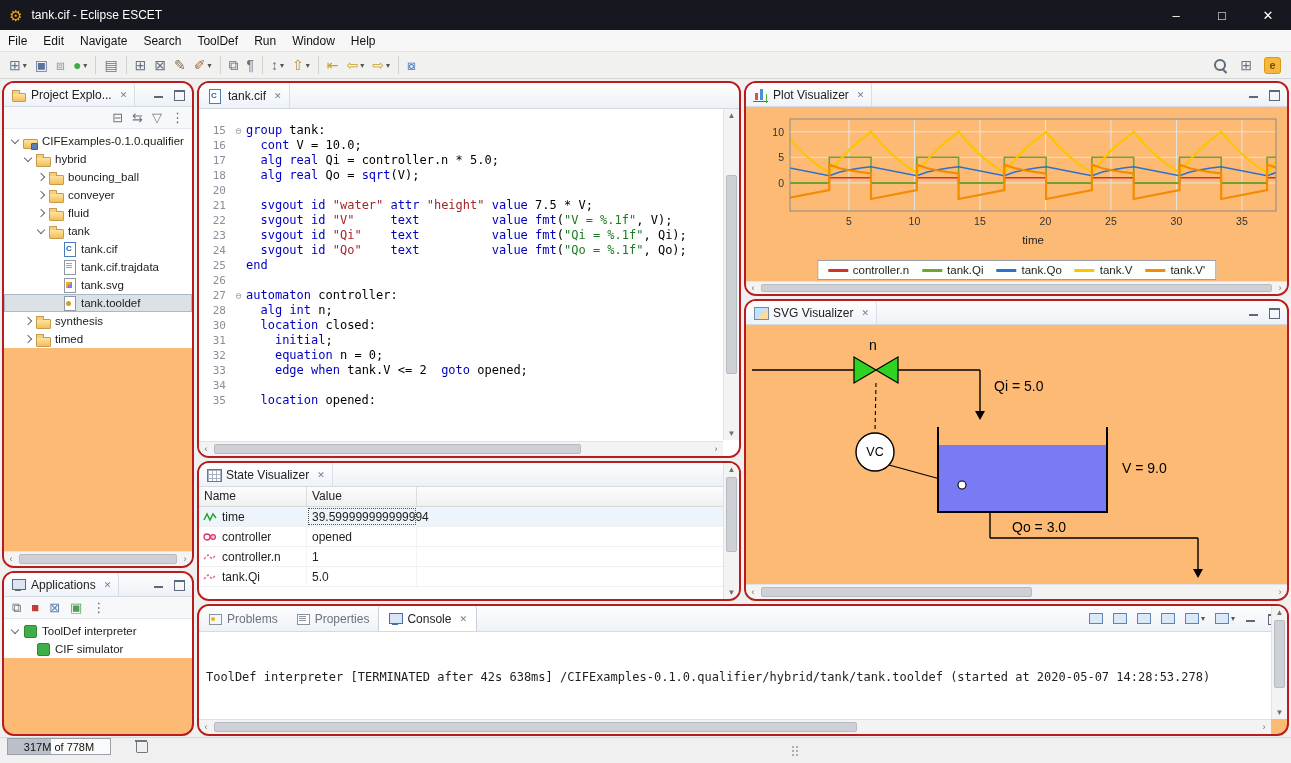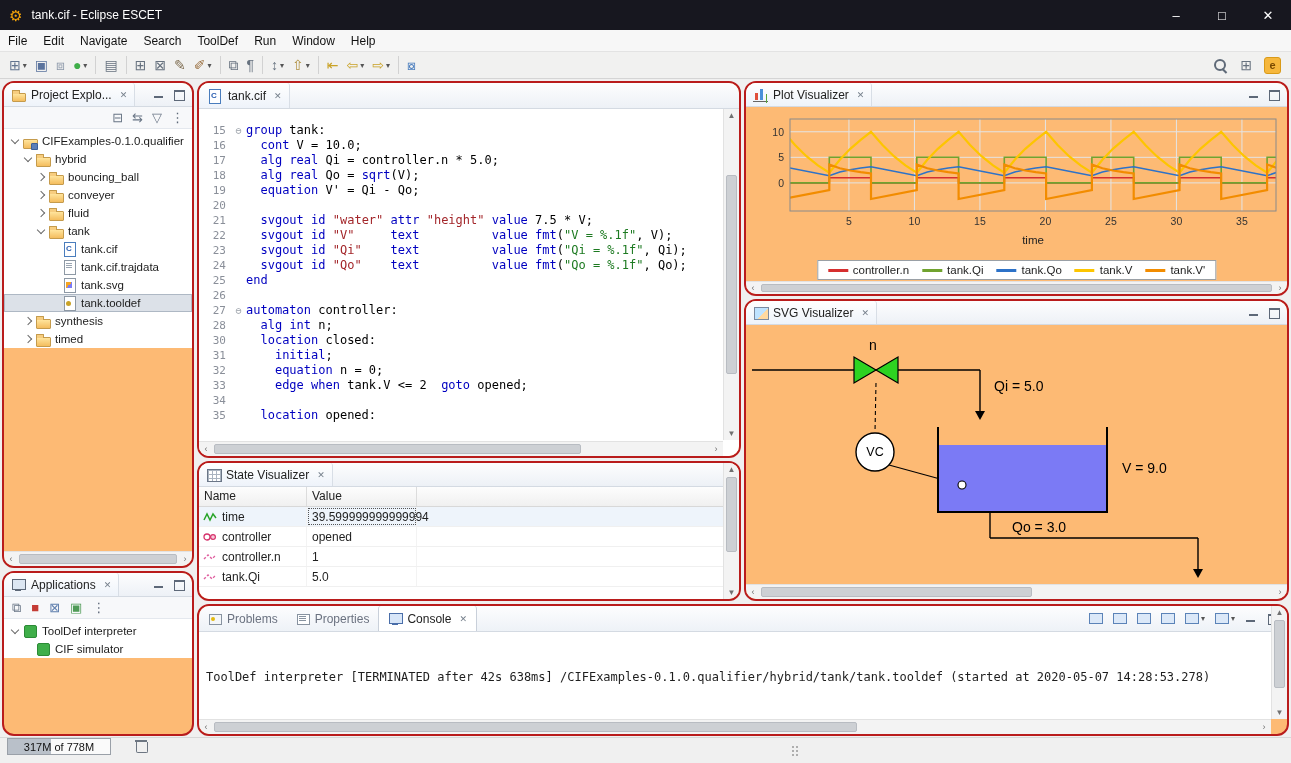--- a/index.html
+++ b/index.html
@@ -389,25 +389,20 @@
           </div>
           <div class="cline">
             <span class="lnum">17</span>
             <span class="fold"></span>
             <span class="ctext"><span class="tok-pl">  </span><span class="tok-kw">alg</span><span class="tok-pl"> </span><span class="tok-kw">real</span><span class="tok-pl"> Qi = controller.n * </span><span class="tok-num">5.0</span><span class="tok-pl">;</span></span>
           </div>
           <div class="cline">
             <span class="lnum">18</span>
             <span class="fold"></span>
             <span class="ctext"><span class="tok-pl">  </span><span class="tok-kw">alg</span><span class="tok-pl"> </span><span class="tok-kw">real</span><span class="tok-pl"> Qo = </span><span class="tok-fn">sqrt</span><span class="tok-pl">(V);</span></span>
-          </div>
-          <div class="cline">
-            <span class="lnum">19</span>
-            <span class="fold"></span>
-            <span class="ctext"><span class="tok-pl">  </span><span class="tok-kw">equation</span><span class="tok-pl"> V' = Qi - Qo;</span></span>
           </div>
           <div class="cline">
             <span class="lnum">20</span>
             <span class="fold"></span>
             <span class="ctext"></span>
           </div>
           <div class="cline">
             <span class="lnum">21</span>
             <span class="fold"></span>
             <span class="ctext"><span class="tok-pl">  </span><span class="tok-kw">svgout</span><span class="tok-pl"> </span><span class="tok-kw">id</span><span class="tok-pl"> </span><span class="tok-str">"water"</span><span class="tok-pl"> </span><span class="tok-kw">attr</span><span class="tok-pl"> </span><span class="tok-str">"height"</span><span class="tok-pl"> </span><span class="tok-kw">value</span><span class="tok-pl"> </span><span class="tok-num">7.5</span><span class="tok-pl"> * V;</span></span>

